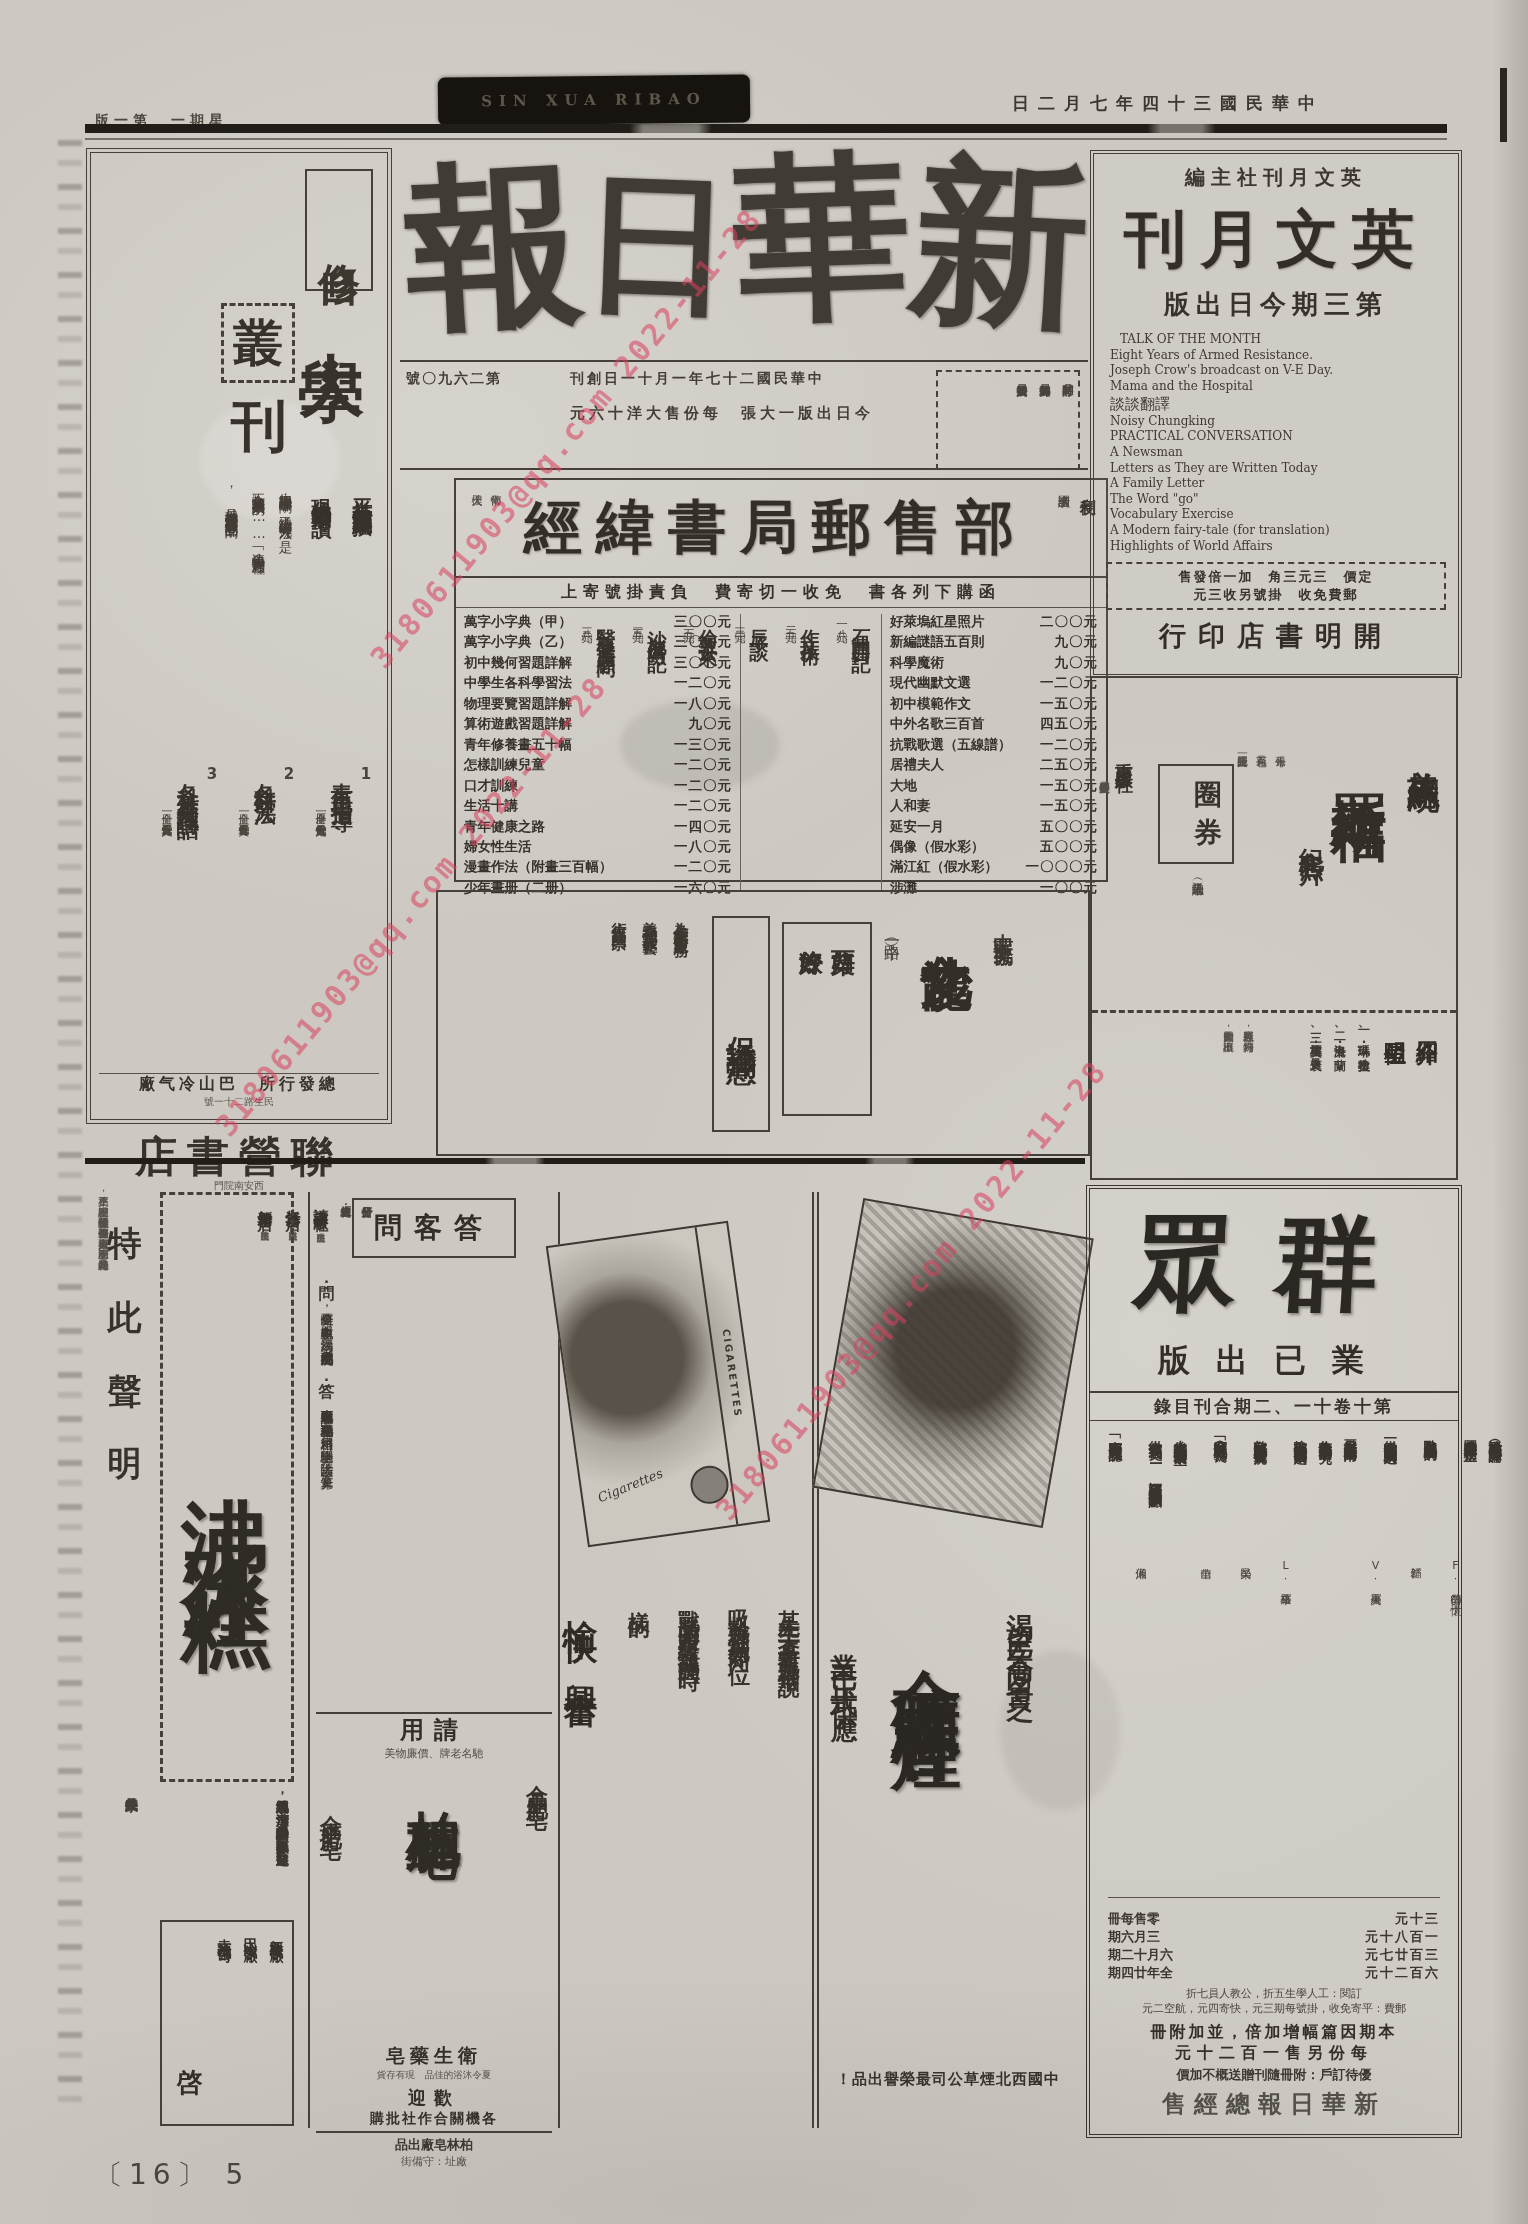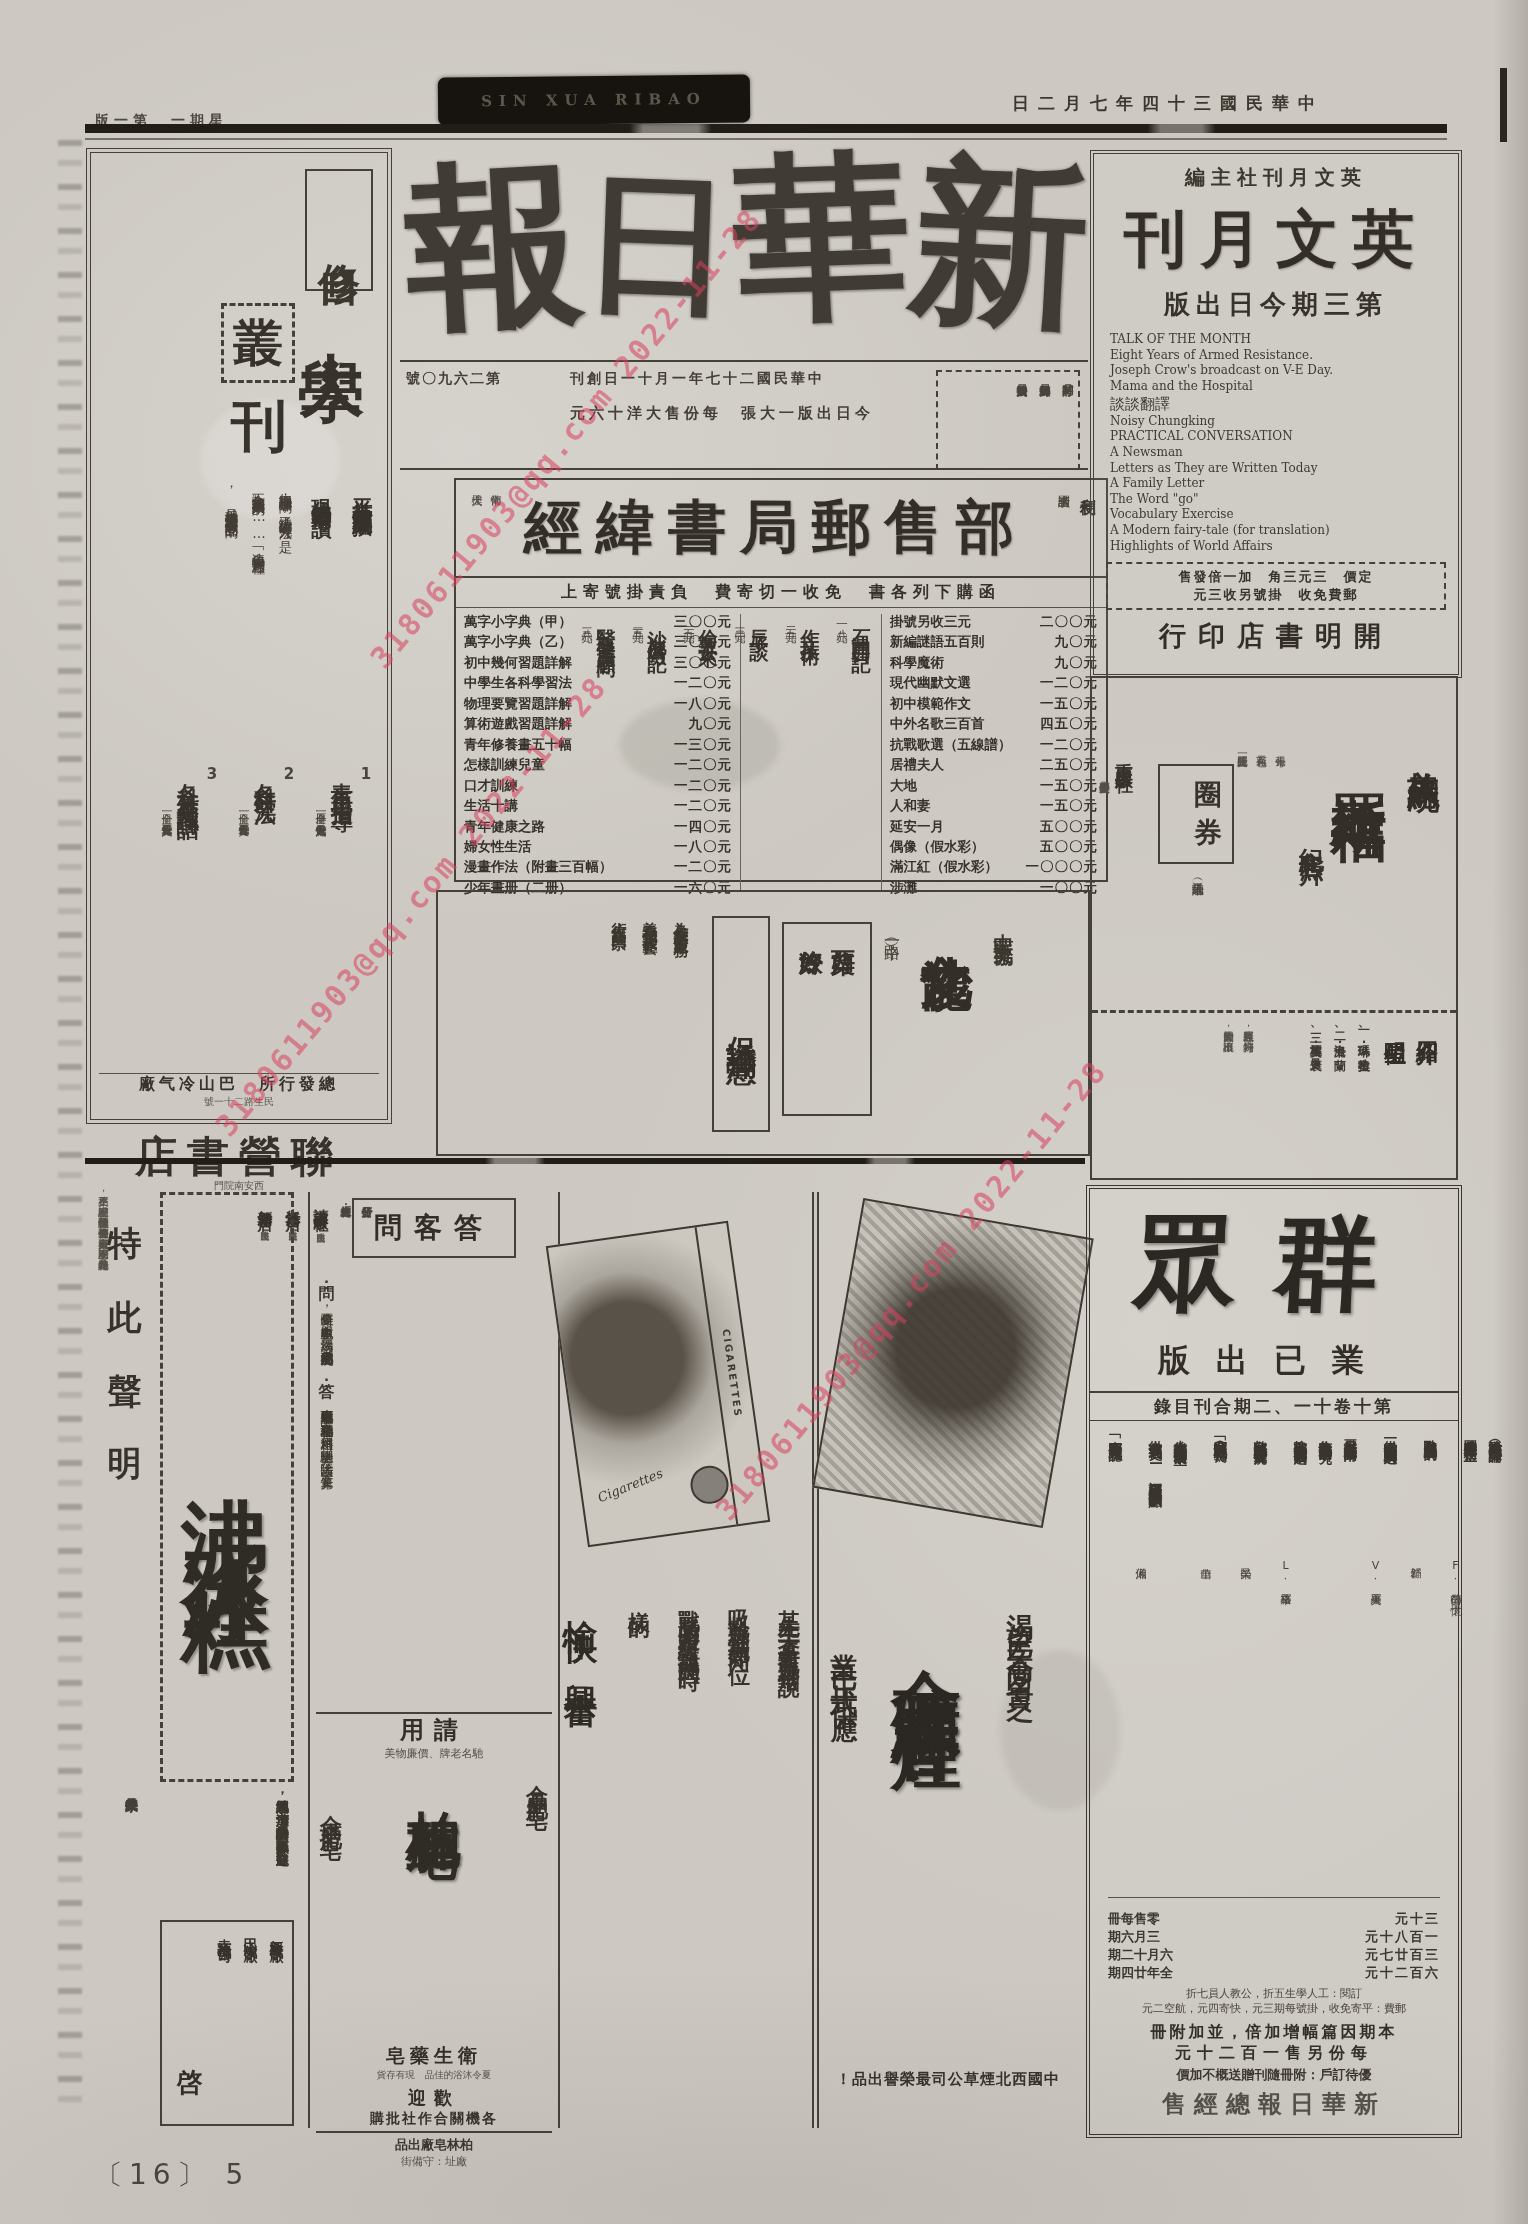--- a/index.html
+++ b/index.html
@@ -275,21 +275,21 @@
           <span class="vbp">三五〇元</span>
         </div>
           <div class="vbook">
           <span class="vbt">醫藥健康顧問</span>
           <span class="vbp">三八〇元</span>
         </div>
         </div>
       <div style="flex:1;" class="plist">
 
       <div class="prow">
-          <span class="pt">掛號另收三元</span>
+          <span class="pt">好萊塢紅星照片</span>
           <span class="pp">二〇〇元</span>
         </div>
           <div class="prow">
           <span class="pt">新編謎語五百則</span>
           <span class="pp">九〇元</span>
         </div>
           <div class="prow">
           <span class="pt">科學魔術</span>
           <span class="pp">九〇元</span>
         </div>
@@ -359,21 +359,21 @@
         <span style="display:block;font-size:15px;font-weight:700;color:#3c372f;margin-left:12px;letter-spacing:3px;">術作品及門票</span>
       </div>
   </div>
 
   <div class="abs" style="left:1090px;top:150px;width:364px;height:520px;border:4px double #46403a;background:rgba(255,255,255,.06);">
     <div class="rtl" style="text-align:center;font-size:20px;font-weight:700;letter-spacing:6px;color:#3c372f;margin-top:10px;">英文月刊社主編</div>
     <div class="rtl serif" style="text-align:center;font-size:62px;font-weight:700;letter-spacing:14px;color:#332e28;margin-top:6px;text-shadow:1px 1px 2px rgba(50,45,38,.4);font-family:Liberation Mono, monospace;">英文月刊</div>
     <div class="rtl" style="text-align:center;font-size:26px;font-weight:700;letter-spacing:6px;color:#37322b;margin-top:6px;">第三期今日出版</div>
     <div style="margin:10px 14px 0 16px;">
 
-    <div style="font-size:12px;line-height:1.3;color:#3f3a32;font-family:'DejaVu Serif',serif;">TALK OF THE MONTH</div>
+    <div style="font-size:12px;line-height:1.3;color:#3f3a32;font-family:'DejaVu Serif',serif;margin-left:10px;">TALK OF THE MONTH</div>
         <div style="font-size:12px;line-height:1.3;color:#3f3a32;font-family:'DejaVu Serif',serif;">Eight Years of Armed Resistance.</div>
         <div style="font-size:12px;line-height:1.3;color:#3f3a32;font-family:'DejaVu Serif',serif;">Joseph Crow's broadcast on V-E Day.</div>
         <div style="font-size:12px;line-height:1.3;color:#3f3a32;font-family:'DejaVu Serif',serif;">Mama and the Hospital</div>
         <div style="font-size:15px;line-height:1.3;color:#3f3a32;font-family:Liberation Sans, sans-serif;">談談翻譯</div>
         <div style="font-size:12px;line-height:1.3;color:#3f3a32;font-family:'DejaVu Serif',serif;">Noisy Chungking</div>
         <div style="font-size:12px;line-height:1.3;color:#3f3a32;font-family:'DejaVu Serif',serif;">PRACTICAL CONVERSATION</div>
         <div style="font-size:12px;line-height:1.3;color:#3f3a32;font-family:'DejaVu Serif',serif;">A Newsman</div>
         <div style="font-size:12px;line-height:1.3;color:#3f3a32;font-family:'DejaVu Serif',serif;">Letters as They are Written Today</div>
         <div style="font-size:12px;line-height:1.3;color:#3f3a32;font-family:'DejaVu Serif',serif;">A Family Letter</div>
         <div style="font-size:12px;line-height:1.3;color:#3f3a32;font-family:'DejaVu Serif',serif;">The Word "go"</div>

